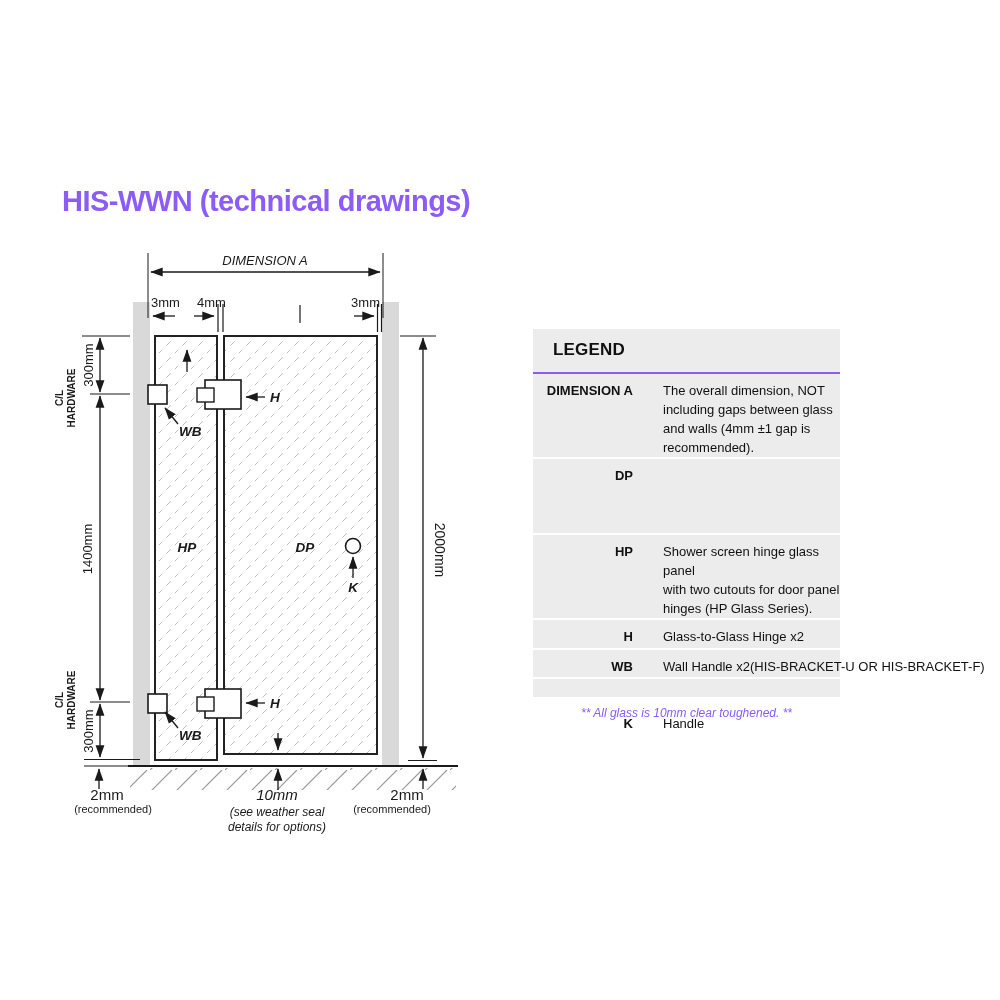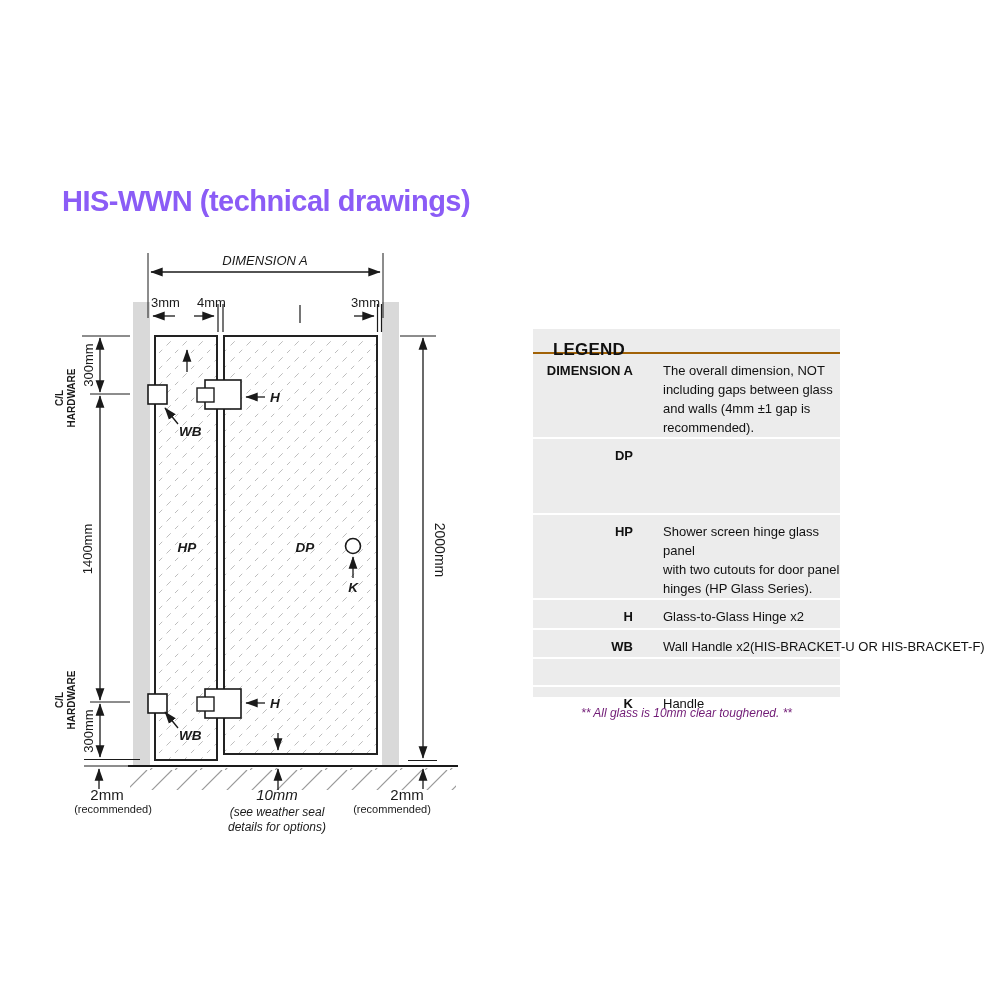--- a/index.html
+++ b/index.html
@@ -12,33 +12,33 @@
   .dimtxt{font-size:13px;}
   .dimbig{font-size:15px;}
   .small{font-size:11px;}
   .ital{font-style:italic;}
   .lbl{font-size:13.5px;font-weight:bold;font-style:italic;}
   .clh{font-size:10px;font-weight:bold;}
 
   
   #legend{position:absolute;left:533px;top:329px;width:307px;height:368px;
           background:#ececec;box-sizing:border-box;}
-  #legend-header{box-sizing:border-box;height:25px;padding:11px 0 0 20px;
-                 font-size:17px;font-weight:bold;border-bottom:2px solid #a16207;
+  #legend-header{box-sizing:border-box;height:45px;padding:11px 0 0 20px;
+                 font-size:17px;font-weight:bold;border-bottom:2px solid #8b5cf6;
                  letter-spacing:0.2px;}
   .lrow{display:flex;box-sizing:border-box;padding:7px 0 0 0;border-bottom:2px solid #fff;}
   .lterm{width:100px;flex:0 0 100px;text-align:right;font-weight:bold;font-size:13px;
          line-height:19px;}
   .ldesc{margin-left:30px;flex:1;font-size:13px;line-height:19px;white-space:pre-line;}
   .nowrap{white-space:nowrap;}
   .r0{min-height:80px;} .r1{min-height:76px;} .r2{min-height:58px;}
   .r3{min-height:30px;} .r4{min-height:29px;} .r5{min-height:28px;}
   .r6{min-height:32px;border-bottom:none;}
   #footnote{position:absolute;left:533px;top:706px;width:307px;text-align:center;
-            font-size:12px;font-style:italic;color:#701a75;}
+            font-size:12px;font-style:italic;color:#8b5cf6;}
 </style>
 </head>
 <body>
 
 <div id="page">
 
   <div id="title">HIS-WWN (technical drawings)</div>
 
   <svg width="1000" height="1000" viewBox="0 0 1000 1000">
     <defs>

